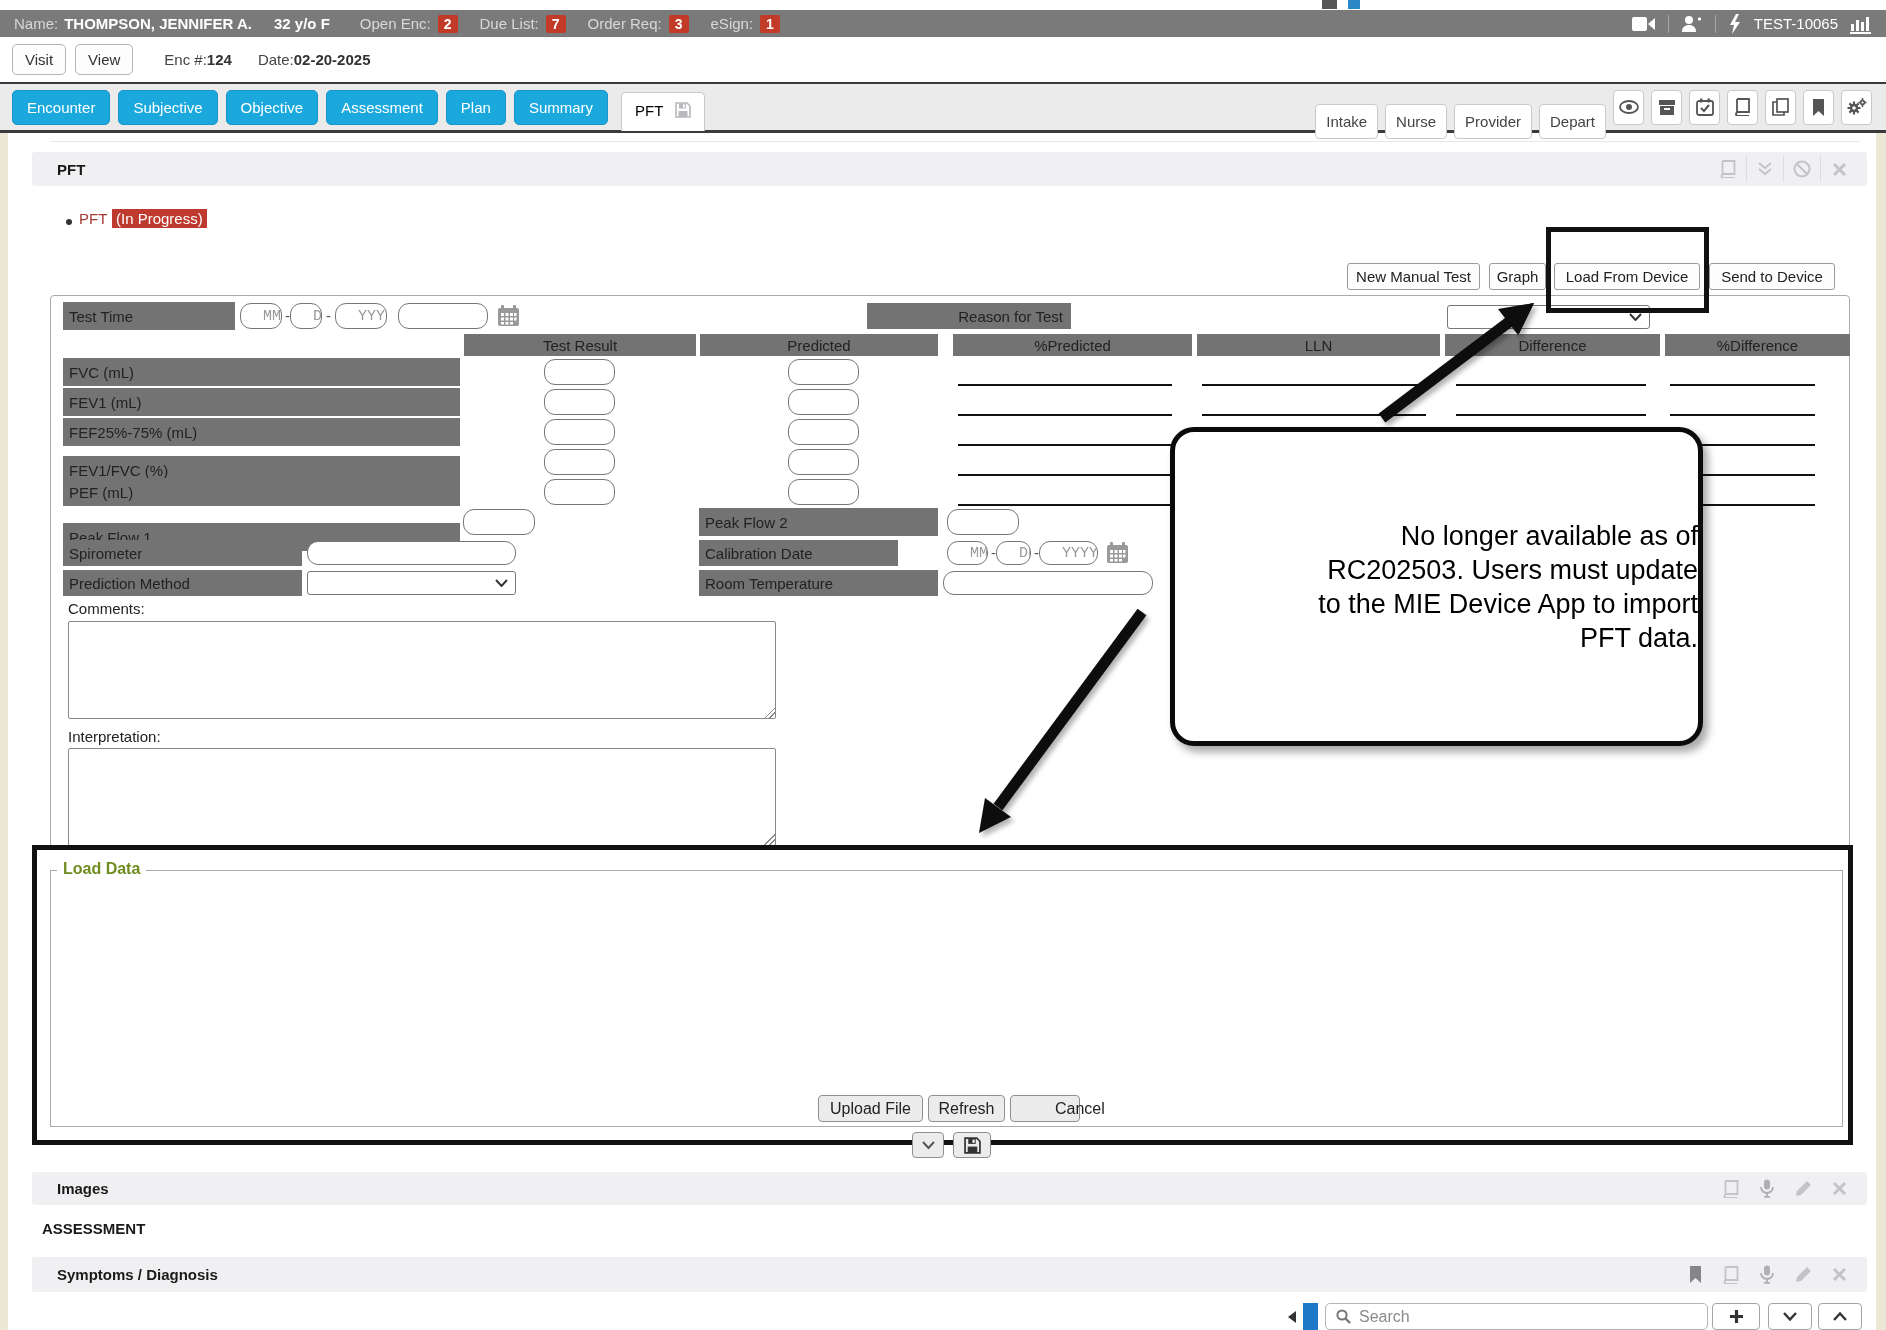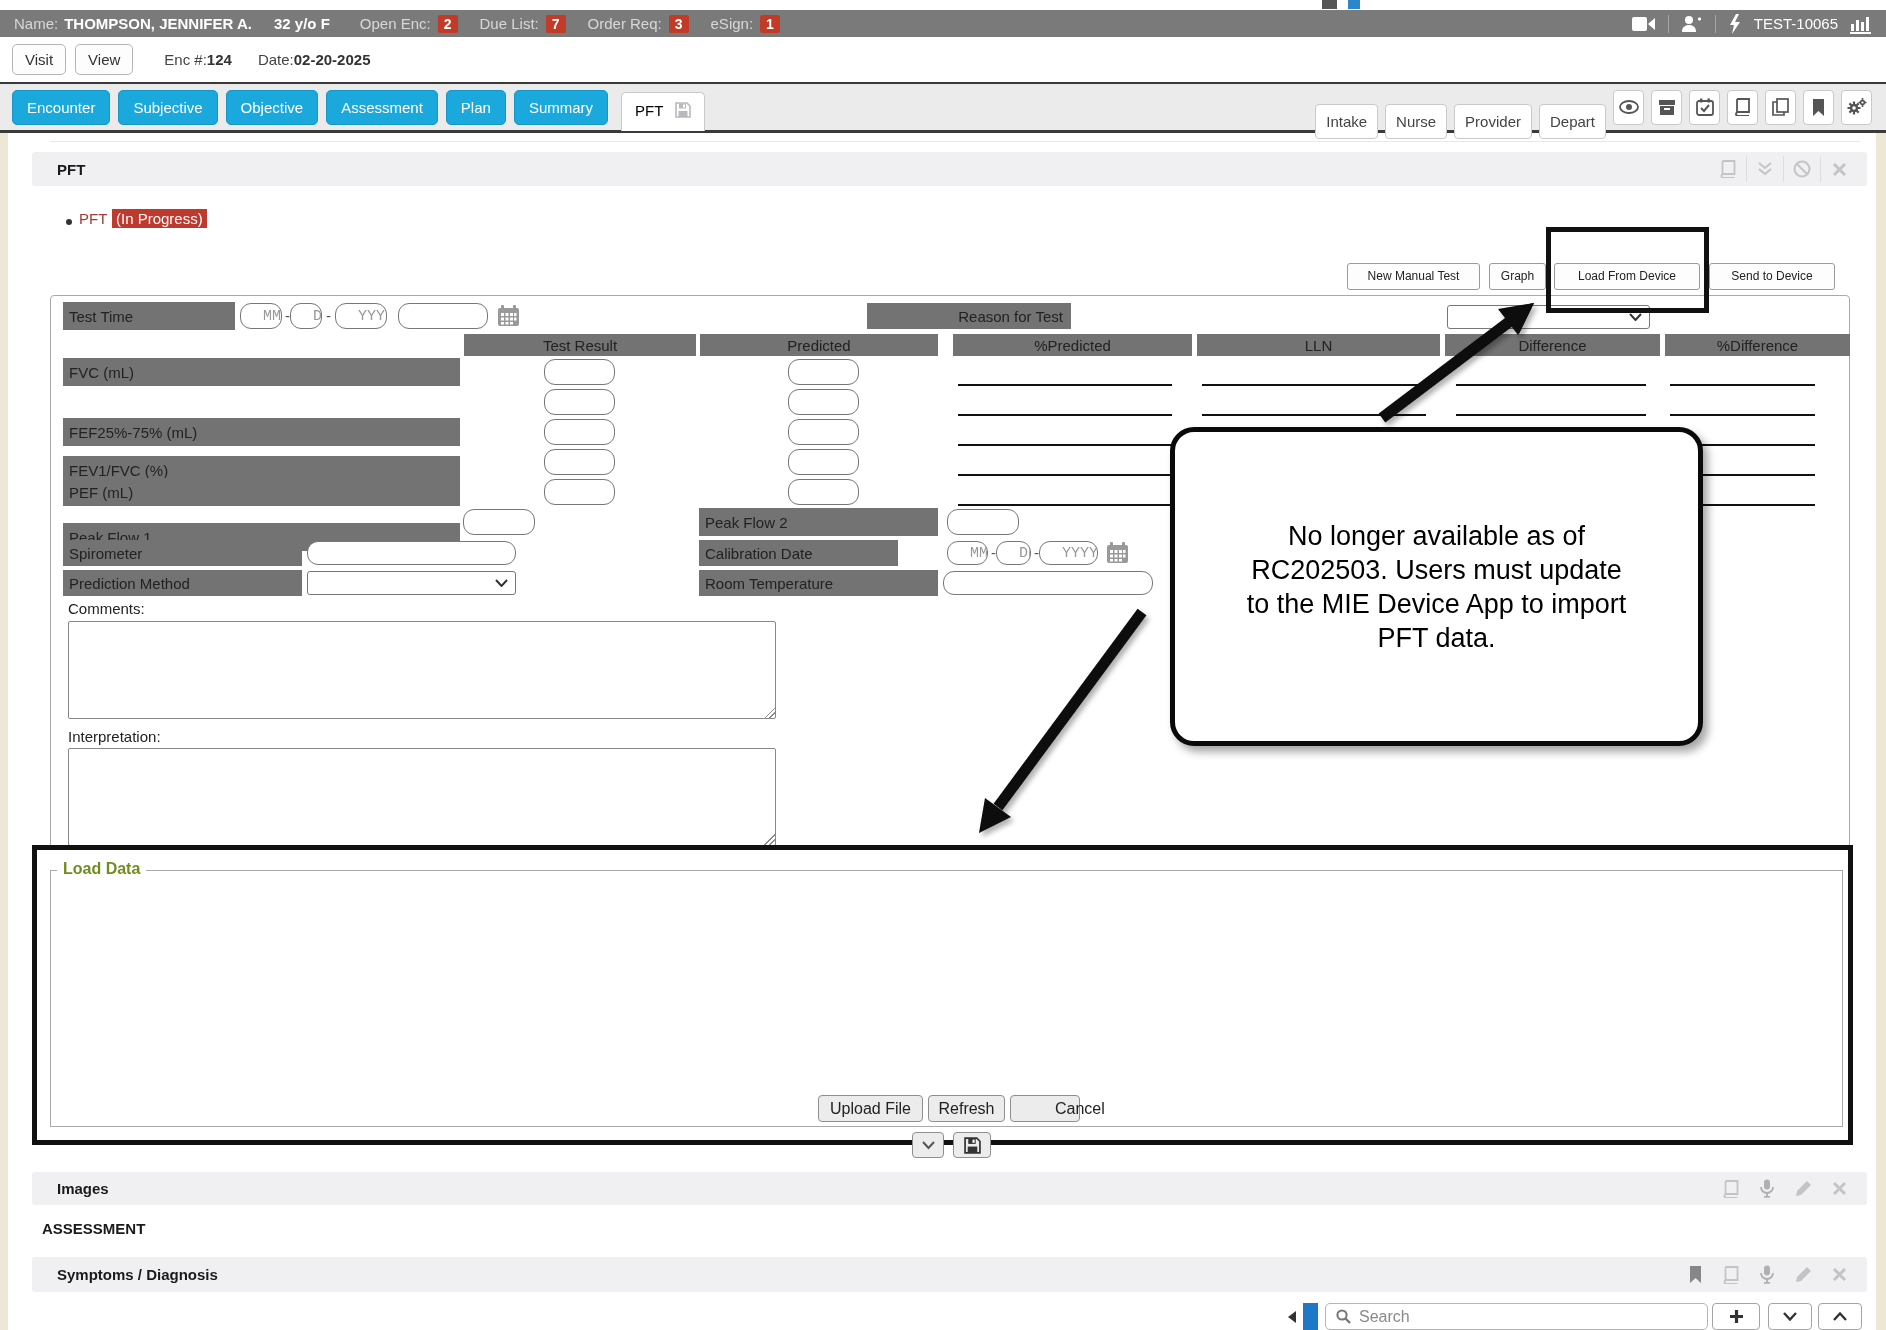--- a/index.html
+++ b/index.html
@@ -60,21 +60,21 @@
   .sec-ic { width:36px; display:flex; justify-content:center; align-items:center; }
   .sec-div { width:1px; height:26px; background:#dddde0; }
 
   
   .bullet { left:66px; top:219px; width:6px; height:6px; border-radius:50%; background:#333; }
   .pft-link { left:79px; top:210px; font-size:15px; color:#a33c35; }
   .inprog { left:112px; top:209px; font-size:15px; color:#fff; background:#bf3a2e; padding:1px 4px; }
 
   
   .actbtn { background:#fdfdfd; border:1px solid #9a9a9a; border-radius:3px;
-            font-size:12px; color:#222; text-align:center; line-height:25px; height:27px; }
+            font-size:15px; color:#222; text-align:center; line-height:25px; height:27px; }
 
   .blackrect { border:5px solid #111; background:transparent; }
 
   
   .panel { left:50px; top:295px; width:1800px; height:553px; border:1px solid #aaa; border-radius:4px; background:#fff; }
   .beige { background:#737373; }
   .celllabel { font-size:15px; color:#222; display:flex; align-items:center; padding-left:6px; }
   .cellright { font-size:15px; color:#222; display:flex; align-items:center; justify-content:flex-end; padding-right:8px; }
   .inp { border:1.5px solid #777; border-radius:11px; background:#fff; font-size:15px;
          color:#444; padding-left:22px; font-family:Liberation Mono, monospace; }
@@ -86,21 +86,21 @@
             align-items:center; justify-content:flex-end; padding-right:7px; }
   .ta { border:1px solid #888; border-radius:2px; background:#fff; resize:none;
         font-family:"Liberation Sans", sans-serif; font-size:15px; padding:4px; }
   .grip { width:11px; height:11px;
           background:linear-gradient(135deg, transparent 0 50%, #8a8a8a 50% 58%, transparent 58% 72%, #8a8a8a 72% 80%, transparent 80%); }
   .formlabel { font-size:15px; color:#222; }
 
   
   .callout { left:1170px; top:427px; width:533px; height:319px; background:#fff;
              border:5px solid #0a0a0a; border-radius:24px; box-shadow:5px 6px 9px rgba(0,0,0,0.35);
-             display:flex; flex-direction:column; align-items:center; justify-content:center; }
+             display:flex; flex-direction:column; align-items:flex-end; justify-content:center; }
   .callout div { font-size:27px; line-height:34px; color:#000; text-align:center; }
 
   
   .fieldset { left:50px; top:870px; width:1793px; height:257px; border:1px solid #aaa; }
   .legend { left:57px; top:860px; background:#fff; padding:0 6px; color:#6f8c1f;
             font-weight:bold; font-size:16px; }
   .ldbtn { background:#ececec; border:1px solid #8f8f8f; border-radius:4px; font-size:16px;
            color:#222; text-align:center; line-height:25px; height:27px; }
   .minibtn { background:#ececec; border:1px solid #8f8f8f; border-radius:4px;
              display:flex; align-items:center; justify-content:center; }
@@ -360,20 +360,21 @@
   <div class="abs" style="left:63px; top:358px; width:1790px; height:28px;">
     <div class="abs beige celllabel" style="left:0; top:0; width:397px; height:28px;">FVC (mL)</div>
     <input class="abs inp" style="left: 481px; top: 1px; width: 71px; height: 26px;">
     <input class="abs inp" style="left: 725px; top: 1px; width: 71px; height: 26px;">
     <div class="abs uline" style="left:895px; top:26px; width:214px;"></div>
     <div class="abs uline" style="left:1139px; top:26px; width:224px;"></div>
     <div class="abs uline" style="left:1393px; top:26px; width:190px;"></div>
     <div class="abs uline" style="left:1607px; top:26px; width:145px;"></div>
   </div>
   <div class="abs" style="left:63px; top:388px; width:1790px; height:28px;">
+    <div class="abs beige celllabel" style="left:0; top:0; width:397px; height:28px;">FEV1 (mL)</div>
     <input class="abs inp" style="left: 481px; top: 1px; width: 71px; height: 26px;">
     <input class="abs inp" style="left: 725px; top: 1px; width: 71px; height: 26px;">
     <div class="abs uline" style="left:895px; top:26px; width:214px;"></div>
     <div class="abs uline" style="left:1139px; top:26px; width:224px;"></div>
     <div class="abs uline" style="left:1393px; top:26px; width:190px;"></div>
     <div class="abs uline" style="left:1607px; top:26px; width:145px;"></div>
   </div>
   <div class="abs" style="left:63px; top:418px; width:1790px; height:28px;">
     <div class="abs beige celllabel" style="left:0; top:0; width:397px; height:28px;">FEF25%-75% (mL)</div>
     <input class="abs inp" style="left: 481px; top: 1px; width: 71px; height: 26px;">

